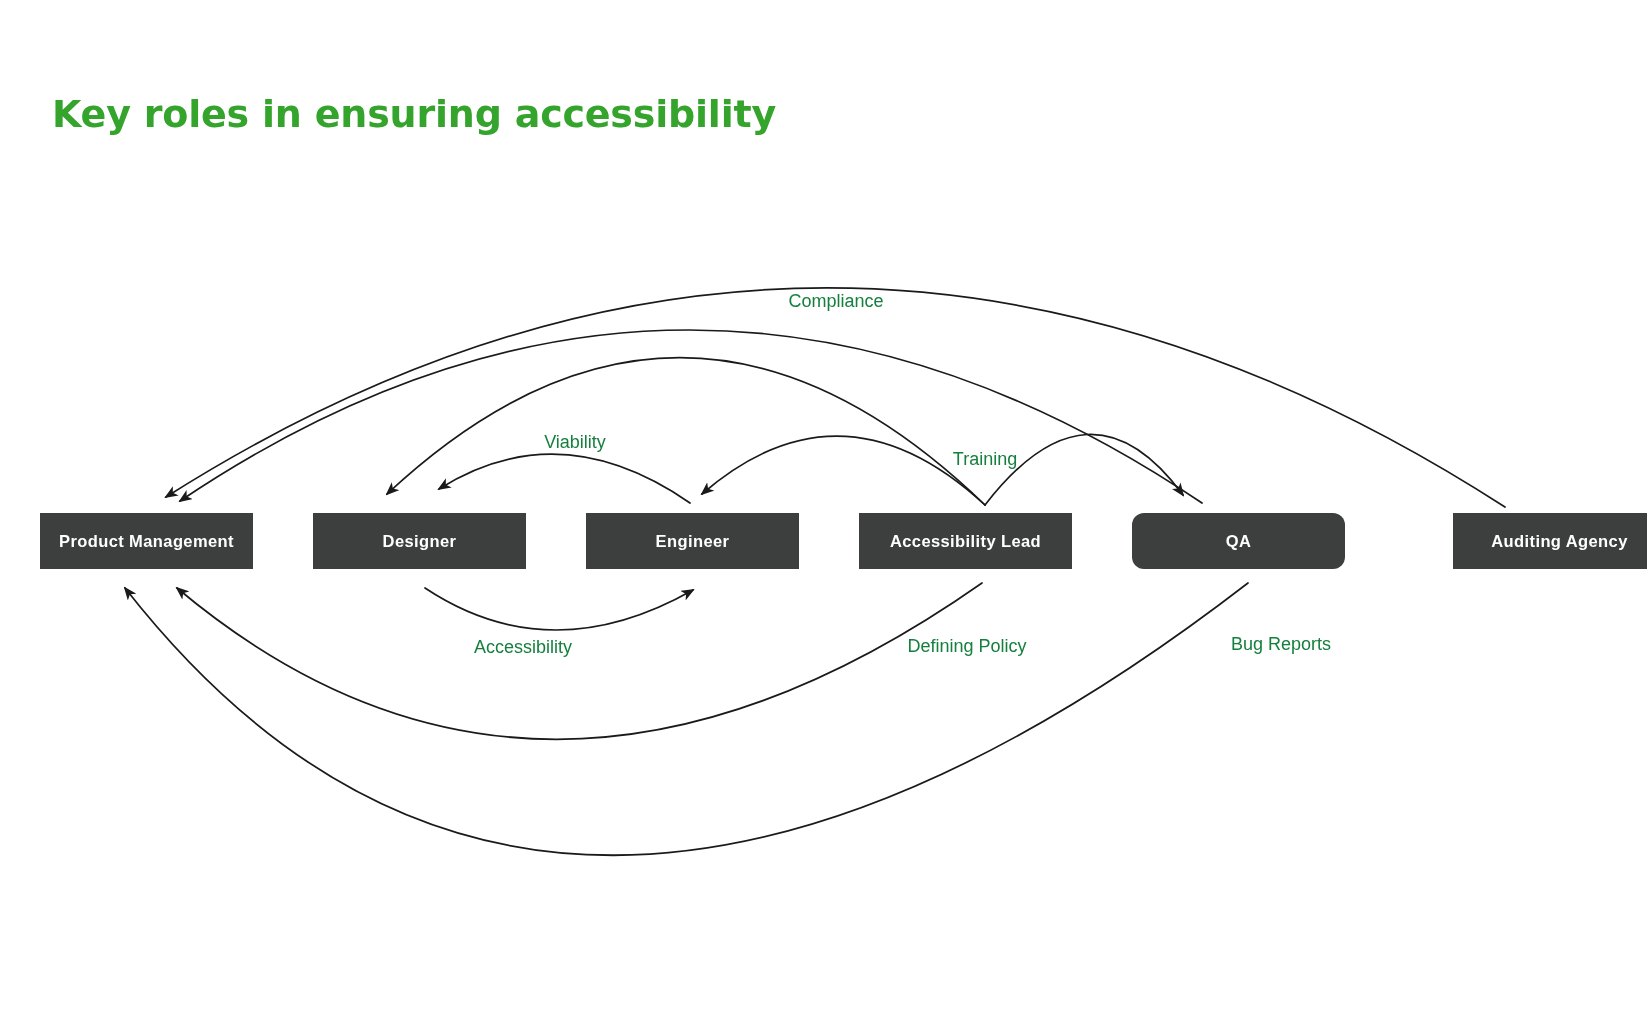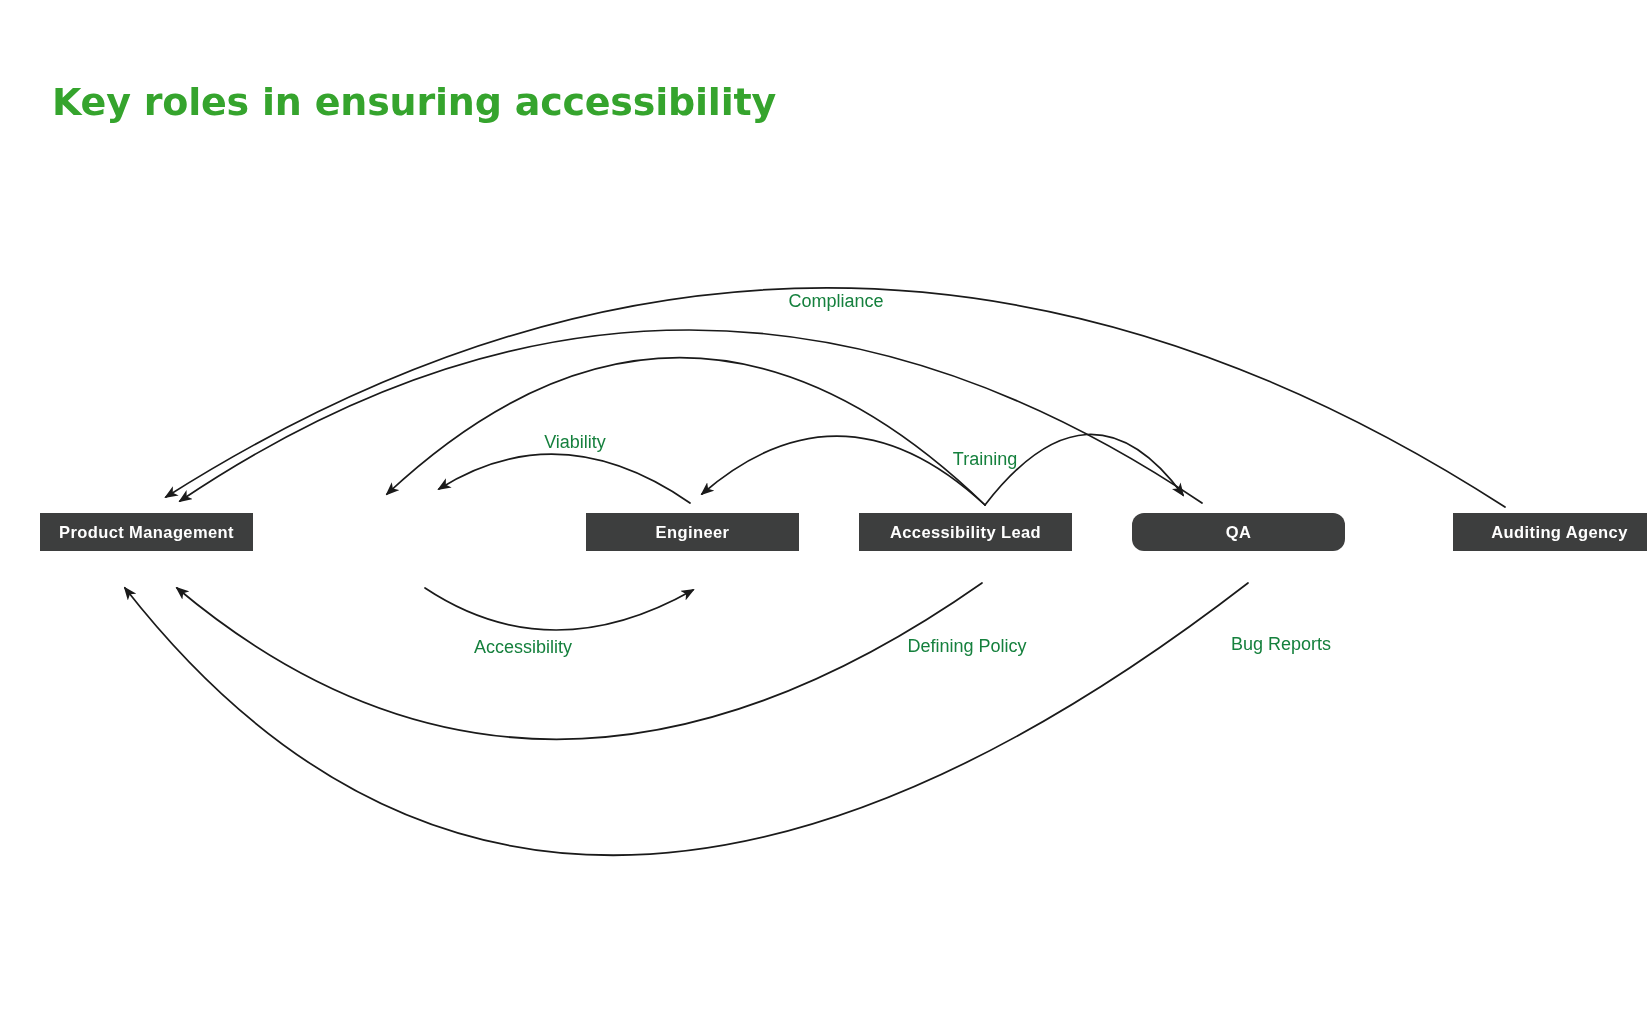--- a/index.html
+++ b/index.html
@@ -11,41 +11,41 @@
     position: relative;
     width: 1647px;
     height: 1024px;
     background: #ffffff;
     overflow: hidden;
     font-family: "Liberation Sans", sans-serif;
   }
   .page-title {
     position: absolute;
     left: 52px;
-    top: 80px;
+    top: 92px;
     font-size: 38px;
     font-weight: 800;
     letter-spacing: -0.2px;
     color: #35a42d;
     font-family: "DejaVu Sans", "Liberation Sans", sans-serif;
     white-space: nowrap;
   }
   .arrow-layer {
     position: absolute;
     left: 0;
     top: 0;
     width: 1647px;
     height: 1024px;
     pointer-events: none;
   }
   .node {
     position: absolute;
     top: 513px;
     width: 213px;
-    height: 38px;
+    height: 56px;
     background: #3d3e3e;
     color: #ffffff;
     display: flex;
     align-items: center;
     justify-content: center;
     font-size: 16.5px;
     font-weight: 700;
     letter-spacing: 0.4px;
     white-space: nowrap;
   }
@@ -93,20 +93,23 @@
       <path d="M 985 505 Q 1090 369 1183 495" marker-end="url(#arrowhead)"></path>
       <path d="M 425 588 Q 550 671 693 590" marker-end="url(#arrowhead)"></path>
       <path d="M 982 583 Q 540 893 177 588" marker-end="url(#arrowhead)"></path>
       <path d="M 1248 583 Q 545 1125 125 588" marker-end="url(#arrowhead)"></path>
     </g>
   </svg>
 
   <div class="node node-1">
     <span>Product Management</span>
   </div>
+  <div class="node node-2">
+    <span>Designer</span>
+  </div>
   <div class="node node-3">
     <span>Engineer</span>
   </div>
   <div class="node node-4">
     <span>Accessibility Lead</span>
   </div>
   <div class="node node-5">
     <span>QA</span>
   </div>
   <div class="node node-6">

